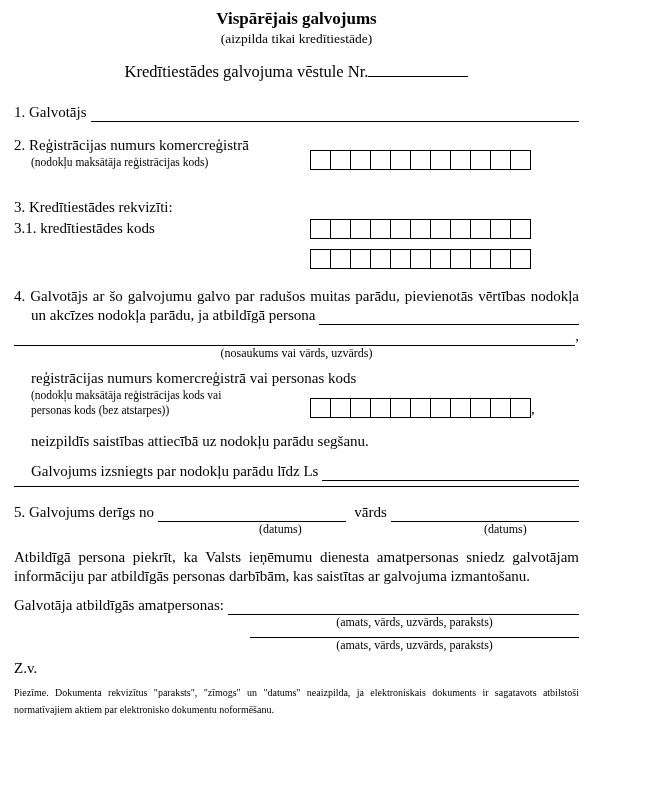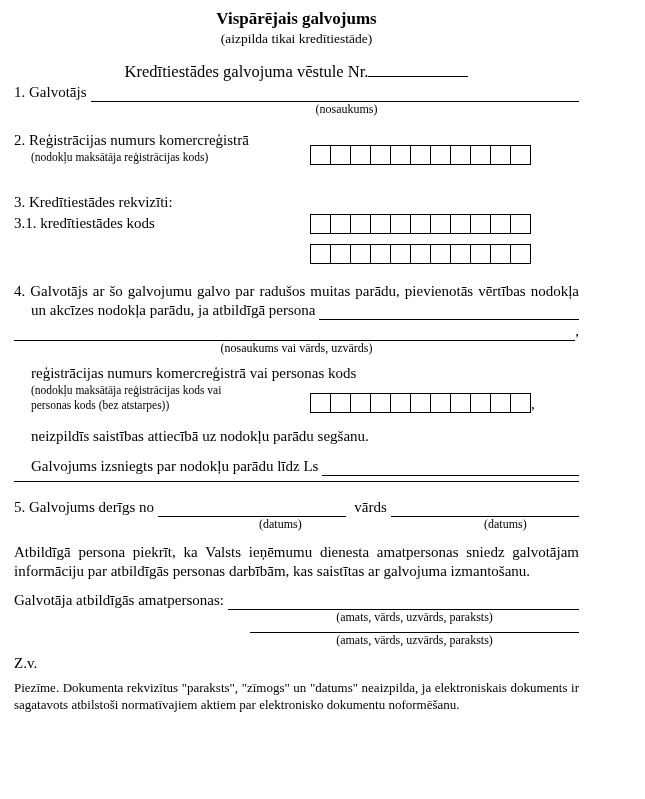--- a/index.html
+++ b/index.html
@@ -35,25 +35,24 @@
 
 <div class="page">
 
   <div class="center title">Vispārējais galvojums</div>
   <div class="center subtitle">(aizpilda tikai kredītiestāde)</div>
 
   <div class="center letter">
     <span>Kredītiestādes galvojuma vēstule Nr.</span><span class="nr-line"></span>
   </div>
 
-  <div class="row" style="">
+  <div class="row" style="margin-top:20px;">
     <span>1. Galvotājs</span>
     <span class="fill-line"></span>
   </div>
-  <div class="caption" style="text-align:center; padding-left:100px;">(nosaukums)</div>
 
   <div style="position:relative; margin-top:14px; min-height:38px;">
     <div class="lh">2. Reģistrācijas numurs komercreģistrā</div>
     <div class="small indent">(nodokļu maksātāja reģistrācijas kods)</div>
     <span class="boxes" style="position:absolute; left:296px; top:14px;">
         <span class="box-cell"></span>
         <span class="box-cell"></span>
         <span class="box-cell"></span>
         <span class="box-cell"></span>
         <span class="box-cell"></span>
@@ -163,15 +162,15 @@
   </div>
   <div class="caption" style="text-align:center; padding-left:236px;">(amats, vārds, uzvārds, paraksts)</div>
   <div class="row" style="margin-top:4px;">
     <span style="width:236px;"></span>
     <span class="fill-line nogap"></span>
   </div>
   <div class="caption" style="text-align:center; padding-left:236px;">(amats, vārds, uzvārds, paraksts)</div>
 
   <div class="lh" style="margin-top:6px;">Z.v.</div>
 
-  <div style="margin-top:6px; text-align:justify; font-size:13px; line-height:17px;">Piezīme. Dokumenta rekvizītus "paraksts", "zīmogs" un "datums" neaizpilda, ja elektroniskais dokuments ir sagatavots atbilstoši normatīvajiem aktiem par elektronisko dokumentu noformēšanu.</div>
+  <div style="margin-top:6px; text-align:justify; font-size:10px; line-height:17px;">Piezīme. Dokumenta rekvizītus "paraksts", "zīmogs" un "datums" neaizpilda, ja elektroniskais dokuments ir sagatavots atbilstoši normatīvajiem aktiem par elektronisko dokumentu noformēšanu.</div>
 
 </div>
 
 </body></html>

